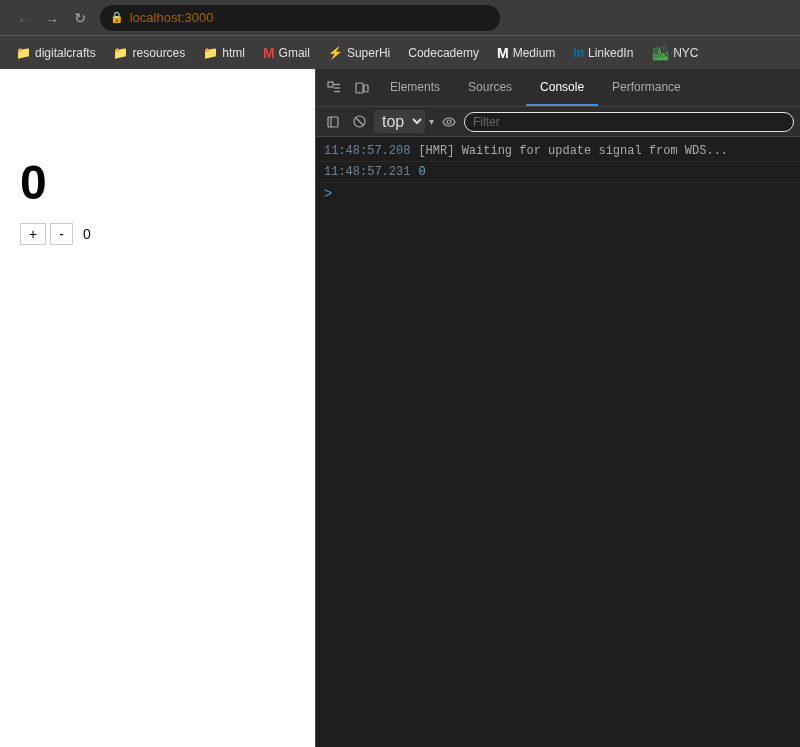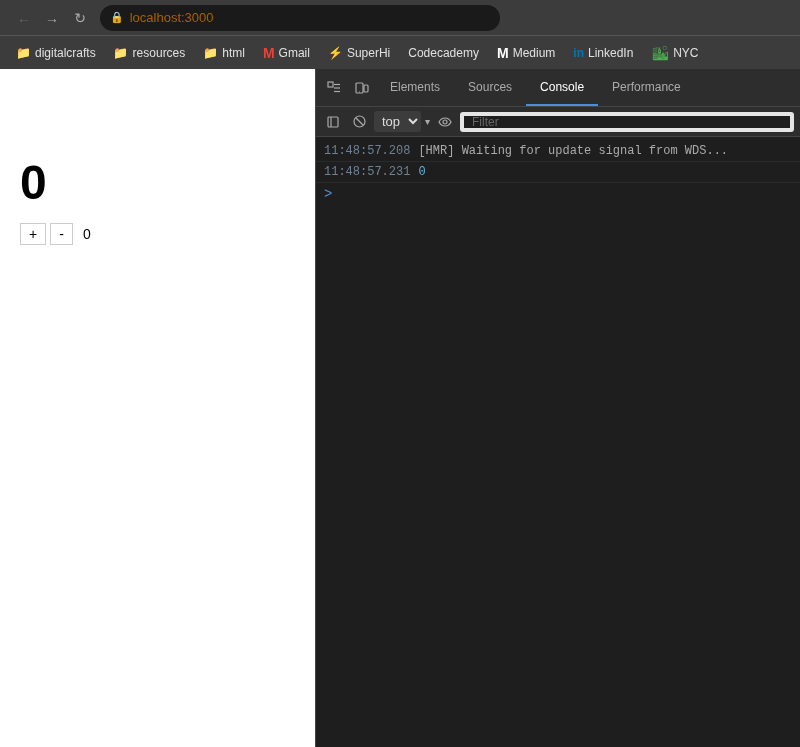--- a/index.html
+++ b/index.html
@@ -45,23 +45,23 @@
     .devtools-toolbar { background: #2d2d2d; height: 38px; display: flex; align-items: center; padding: 0 4px; border-bottom: 1px solid #444; }
     .devtools-icon-btn { background: none; border: none; color: #aaa; cursor: pointer; width: 28px; height: 28px; display: flex; align-items: center; justify-content: center; border-radius: 3px; font-size: 14px; }
     .devtools-tabs { display: flex; align-items: center; flex: 1; height: 100%; }
     .devtools-tab { padding: 0 14px; height: 100%; display: flex; align-items: center; font-size: 12px; color: #aaa; cursor: pointer; border-bottom: 2px solid transparent; white-space: nowrap; }
     .devtools-tab.active { color: #fff; border-bottom: 2px solid #4a90d9; }
 
     
     .console-toolbar { background: #2d2d2d; height: 30px; display: flex; align-items: center; padding: 0 6px; gap: 4px; border-bottom: 1px solid #444; }
     .console-icon-btn { background: none; border: none; color: #aaa; cursor: pointer; width: 22px; height: 22px; display: flex; align-items: center; justify-content: center; border-radius: 3px; font-size: 12px; }
     .console-select-wrapper { display: flex; align-items: center; gap: 4px; }
-    .console-select { background: #3c3c3c; border: none; color: #ddd; font-size: 13px; padding: 2px 4px; border-radius: 3px; cursor: pointer; }
+    .console-select { background: #3c3c3c; border: none; color: #ddd; font-size: 16px; padding: 2px 4px; border-radius: 3px; cursor: pointer; }
     .chevron-down { font-size: 10px; color: #aaa; }
-    .filter-input { background: #1e1e1e; border: 4px solid #e5e5e5; color: #ddd; font-size: 12px; padding: 2px 8px; border-radius: 3px; flex: 1; height: 20px; }
+    .filter-input { background: #1e1e1e; border: 1px solid #e5e5e5; color: #ddd; font-size: 12px; padding: 2px 8px; border-radius: 10px; flex: 1; height: 20px; }
     .filter-input::placeholder { color: #666; }
 
     
     .console-output { flex: 1; padding: 4px 0; overflow-y: auto; font-family: 'Courier New', Courier, monospace; font-size: 12px; }
     .console-line { padding: 3px 8px; display: flex; align-items: center; border-bottom: 1px solid #2a2a2a; }
     .console-timestamp { color: #6e8194; margin-right: 8px; white-space: nowrap; flex-shrink: 0; }
     .console-message { color: #ccc; }
     .console-number { color: #5db0d7; }
     .console-prompt { color: #4a90d9; font-size: 14px; padding: 3px 8px; }
     .hmr-text { color: #aaa; }

